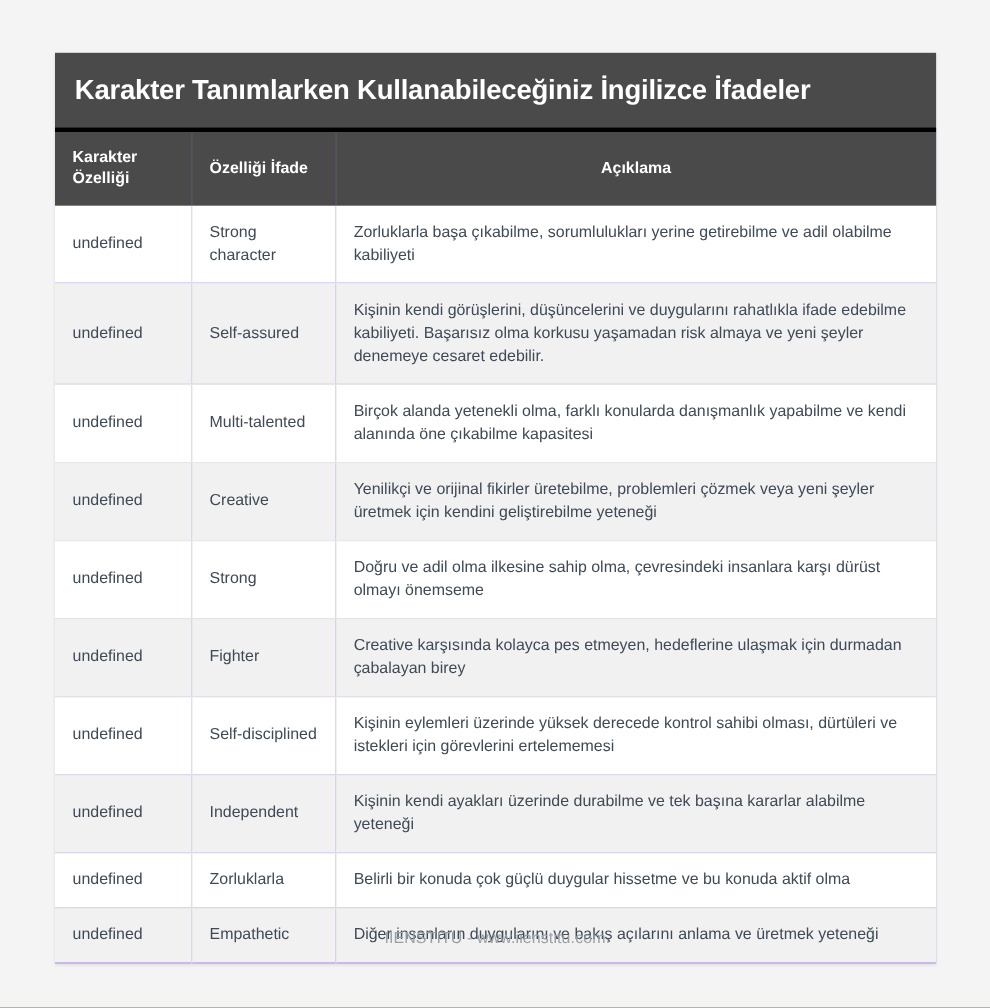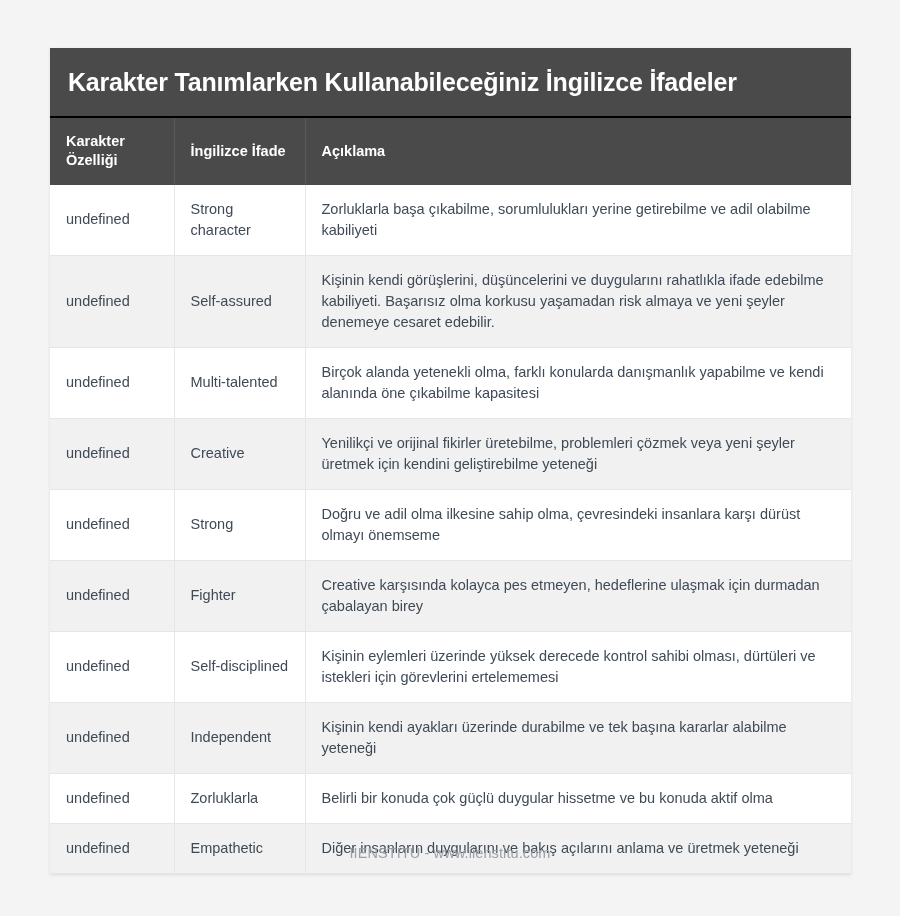--- a/index.html
+++ b/index.html
@@ -25,21 +25,21 @@
     position: absolute;
     left: 50px;
     top: 48px;
     width: 801px;
     background: #ffffff;
     box-shadow: 0 1px 3px rgba(0,0,0,0.10);
   }
   .card-header {
     background: #4a4a4a;
     padding: 19px 18px 19px 18px;
-    border-bottom: 2px solid #000000;
+    border-bottom: 4px solid #000000;
   }
   .card-title {
     margin: 0;
     color: #ffffff;
     font-size: 25px;
     font-weight: bold;
     line-height: 1.2;
     letter-spacing: -0.2px;
     white-space: nowrap;
   }
@@ -59,21 +59,21 @@
     font-size: 14.5px;
     font-weight: bold;
     text-align: left;
     vertical-align: middle;
     padding: 14px 16px;
     line-height: 1.33;
     border-right: 1px solid #5b5b5b;
     height: 42px;
     box-sizing: border-box;
   }
-  table.data-table thead th:last-child { border-right: none; }
+  table.data-table thead th:last-child { border-right: none; text-align: center; }
 
   table.data-table tbody td {
     font-size: 14.5px;
     color: #3f4a56;
     vertical-align: middle;
     padding: 14px 16px;
     line-height: 1.45;
     border-bottom: 1px solid #e6e6e6;
     border-right: 1px solid #e6e6e6;
     box-sizing: border-box;
@@ -111,21 +111,21 @@
 
     <table class="data-table">
       <colgroup>
         <col class="c1">
         <col class="c2">
         <col class="c3">
       </colgroup>
       <thead>
         <tr>
           <th>Karakter Özelliği</th>
-          <th>İngilizce İfade</th>
+          <th>Özelliği İfade</th>
           <th>Açıklama</th>
         </tr>
       </thead>
       <tbody id="table-body">
           <tr>
             <td class="col-trait">undefined</td>
             <td class="col-phrase">Strong character</td>
             <td class="col-desc">Zorluklarla başa çıkabilme, sorumlulukları yerine getirebilme ve adil olabilme kabiliyeti</td>
           </tr>
           <tr>

